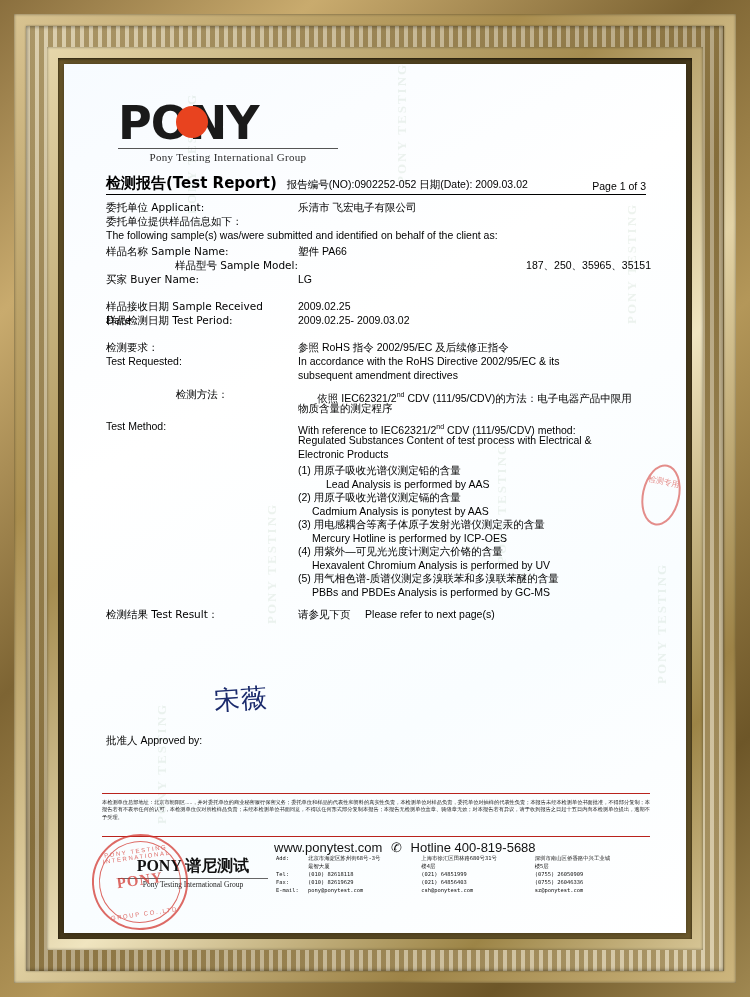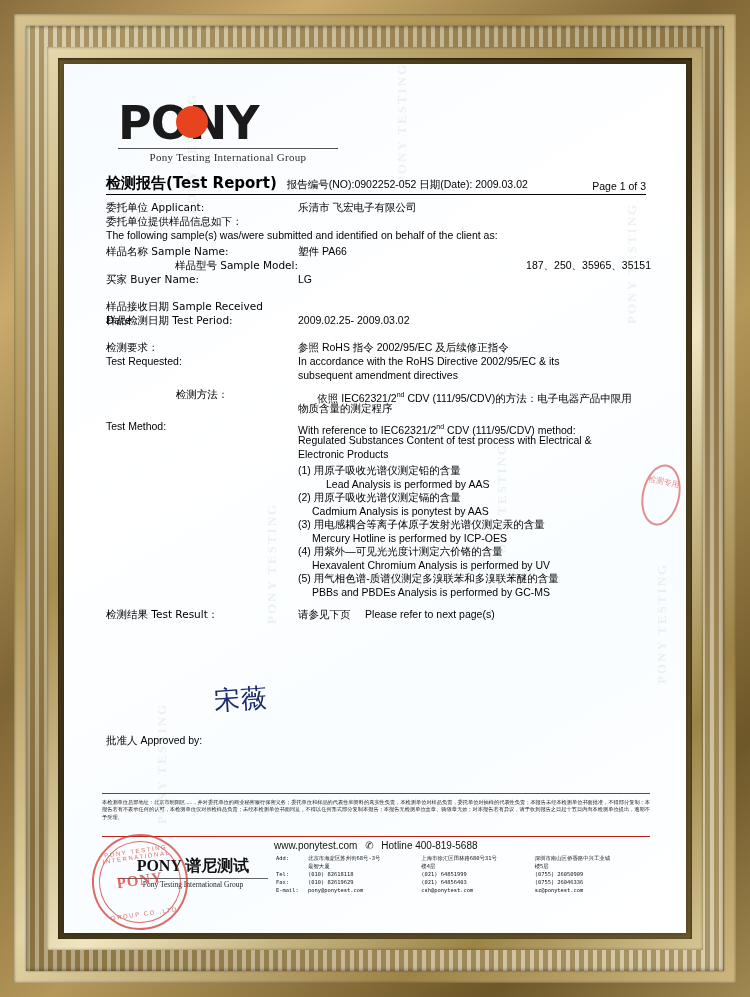--- a/index.html
+++ b/index.html
@@ -201,21 +201,21 @@
     position: absolute;
     left: 38px;
     width: 548px;
     height: 1px;
     background: #b9231d;
   }
 
   .footer-web {
     position: absolute;
     left: 210px; top: 776px;
-    font-size: 10px;
+    font-size: 13px;
     color: #111;
   }
   .footer-web .bar { color:#111; margin: 0 5px; }
 
   .footer-left {
     position: absolute;
     left: 54px; top: 792px;
     width: 150px;
     text-align: center;
   }
@@ -366,20 +366,21 @@
     <div class="block" style="top:209px;">
       <div class="row">
         <div class="lbl lbl-zh">买家 Buyer Name:</div>
         <div class="val">LG</div>
       </div>
     </div>
 
     <div class="block" style="top:236px;">
       <div class="row">
         <div class="lbl lbl-zh">样品接收日期 Sample Received Date：</div>
+        <div class="val">2009.02.25</div>
       </div>
     </div>
     <div class="block" style="top:250px;">
       <div class="row">
         <div class="lbl lbl-zh">样品检测日期 Test Period:</div>
         <div class="val">2009.02.25- 2009.03.02</div>
       </div>
     </div>
 
     <div class="block" style="top:277px;">

